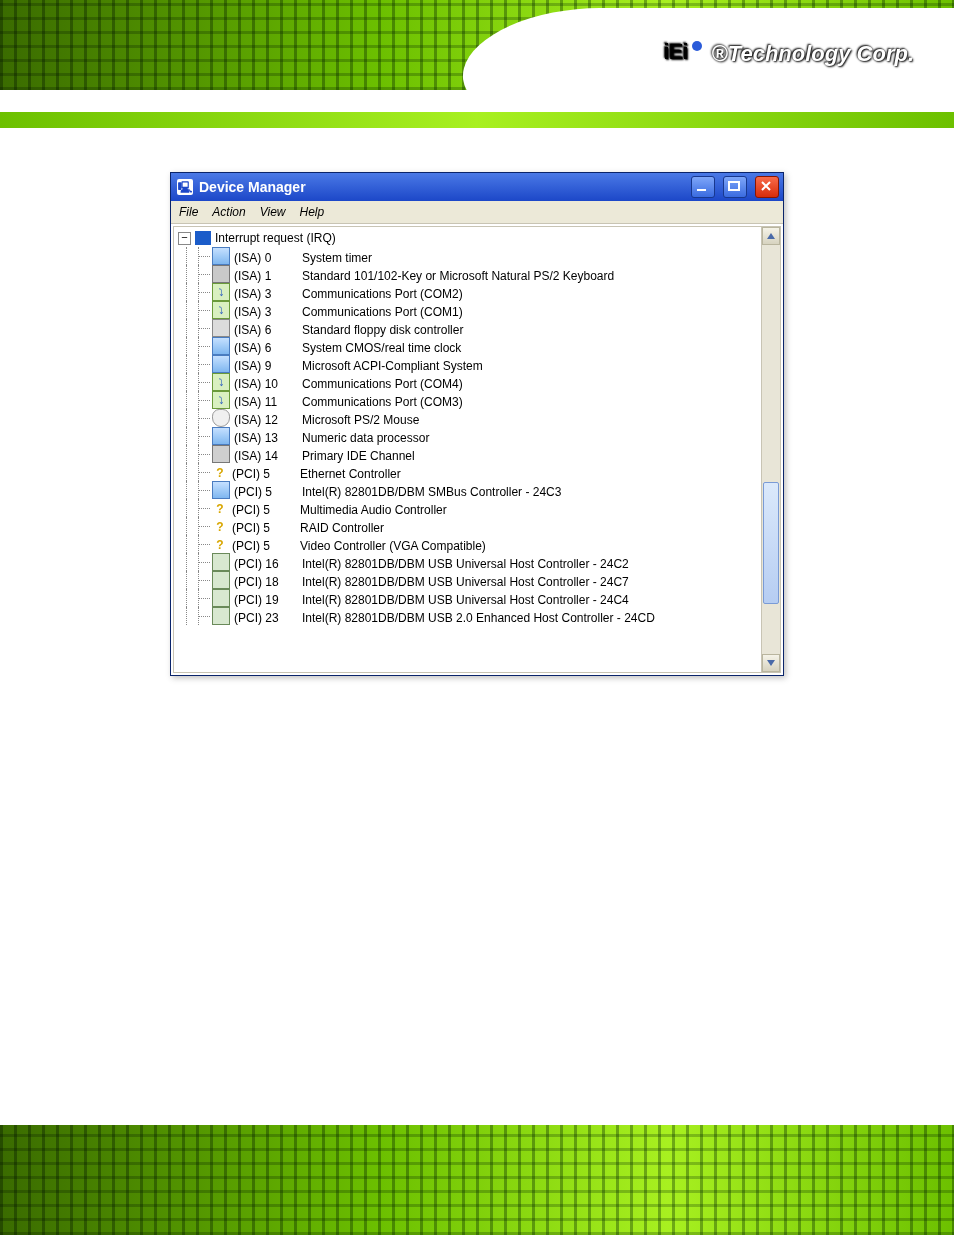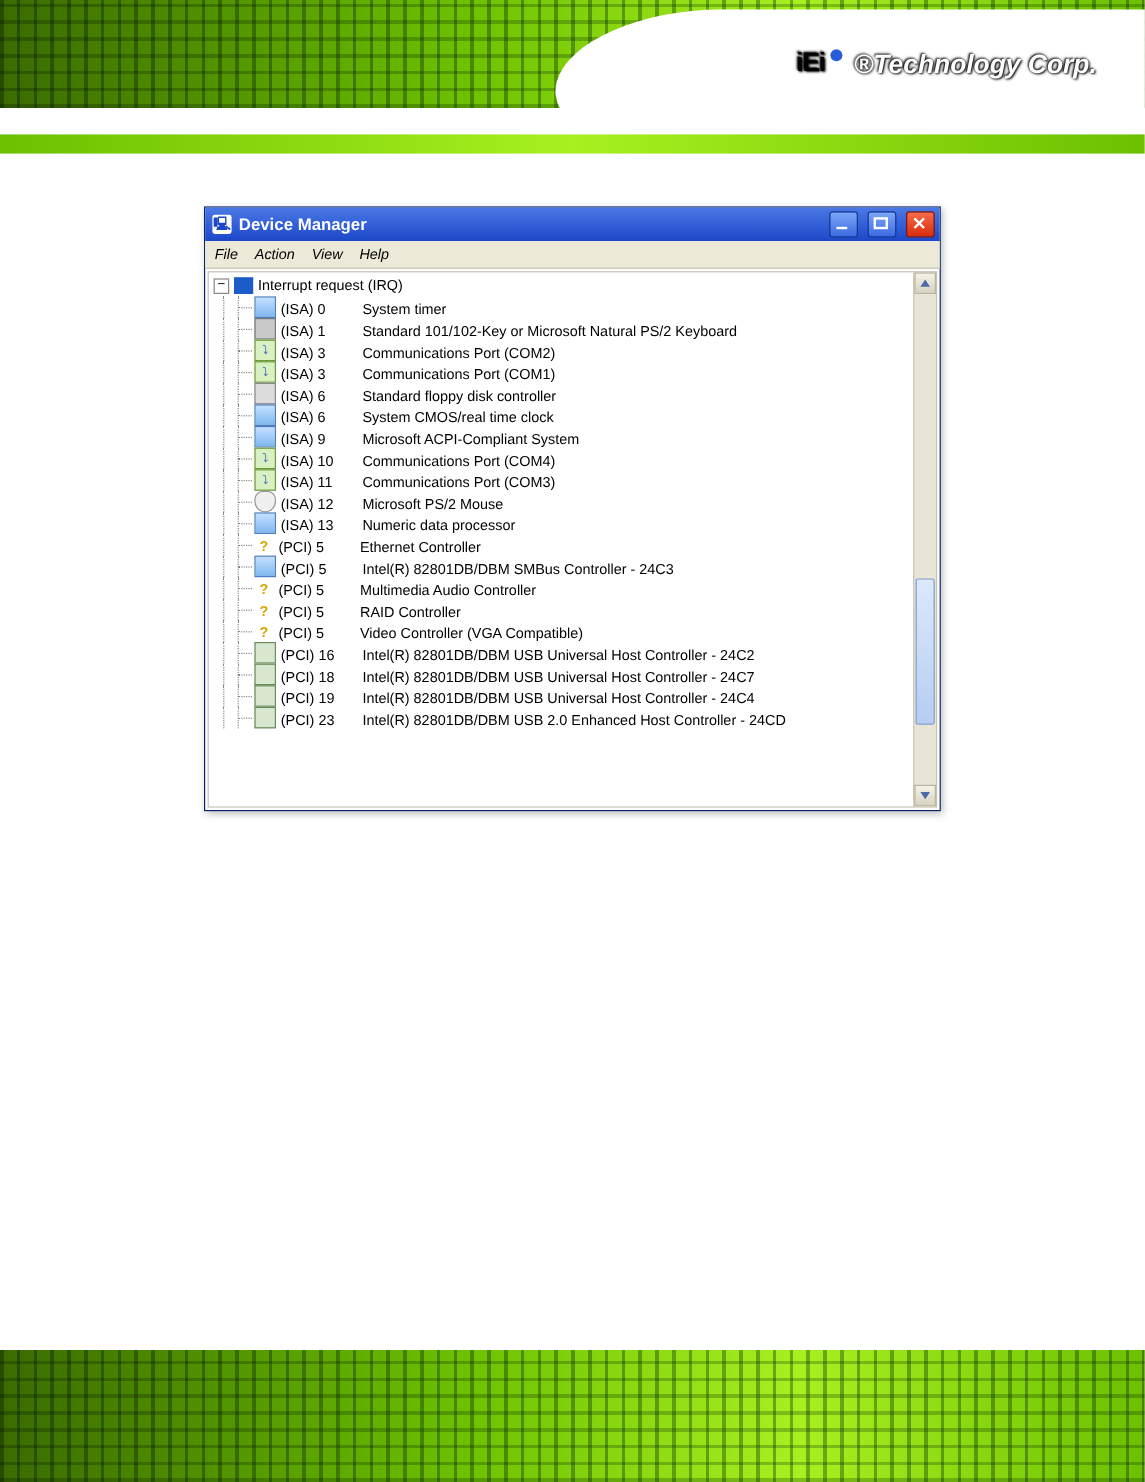--- a/index.html
+++ b/index.html
@@ -411,20 +411,28 @@
               <div class="tee"></div>
             </div>
             <span class="icon ic-chip"></span>
             <span class="bus">(ISA) 13</span>
             <span class="label">Numeric data processor</span>
           </div>
           <div class="item-row">
             <div class="treelines">
               <div class="tee"></div>
             </div>
+            <span class="icon ic-ide"></span>
+            <span class="bus">(ISA) 14</span>
+            <span class="label">Primary IDE Channel</span>
+          </div>
+          <div class="item-row">
+            <div class="treelines">
+              <div class="tee"></div>
+            </div>
             <span class="icon ic-warn">?</span>
             <span class="bus">(PCI)  5</span>
             <span class="label">Ethernet Controller</span>
           </div>
           <div class="item-row">
             <div class="treelines">
               <div class="tee"></div>
             </div>
             <span class="icon ic-chip"></span>
             <span class="bus">(PCI)  5</span>

